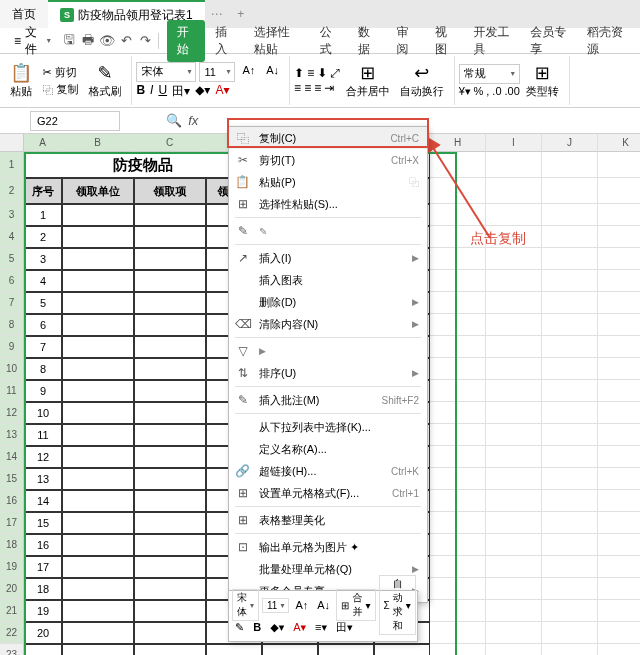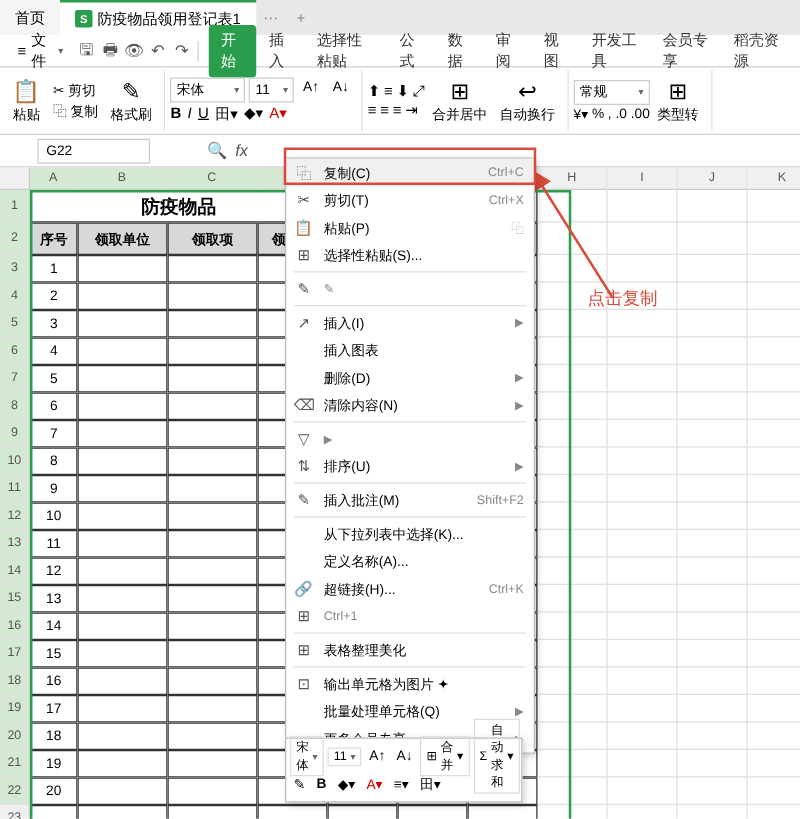--- a/index.html
+++ b/index.html
@@ -636,20 +636,21 @@
       <span class="mi-icon"></span>
       <span class="mi-label">定义名称(A)...</span>
     </div>
     <div class="menu-item">
       <span class="mi-icon">🔗</span>
       <span class="mi-label">超链接(H)...</span>
       <span class="mi-shortcut">Ctrl+K</span>
     </div>
     <div class="menu-item">
       <span class="mi-icon">⊞</span>
+      <span class="mi-label">设置单元格格式(F)...</span>
       <span class="mi-shortcut">Ctrl+1</span>
     </div>
     <div class="menu-sep-line"></div>
     <div class="menu-item">
       <span class="mi-icon">⊞</span>
       <span class="mi-label">表格整理美化</span>
     </div>
     <div class="menu-sep-line"></div>
     <div class="menu-item">
       <span class="mi-icon">⊡</span>

